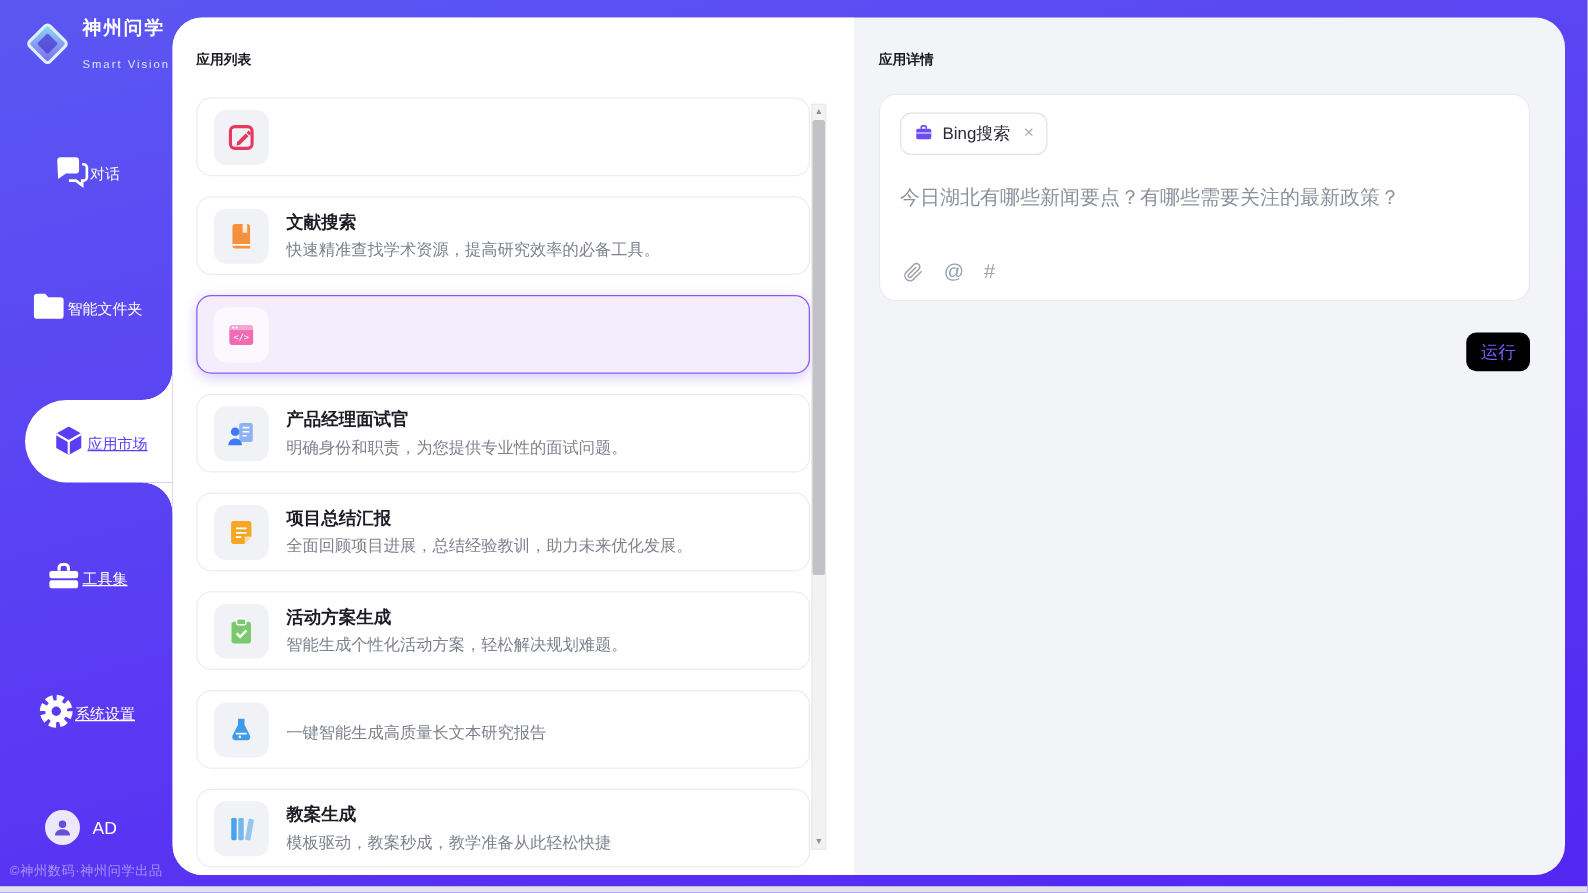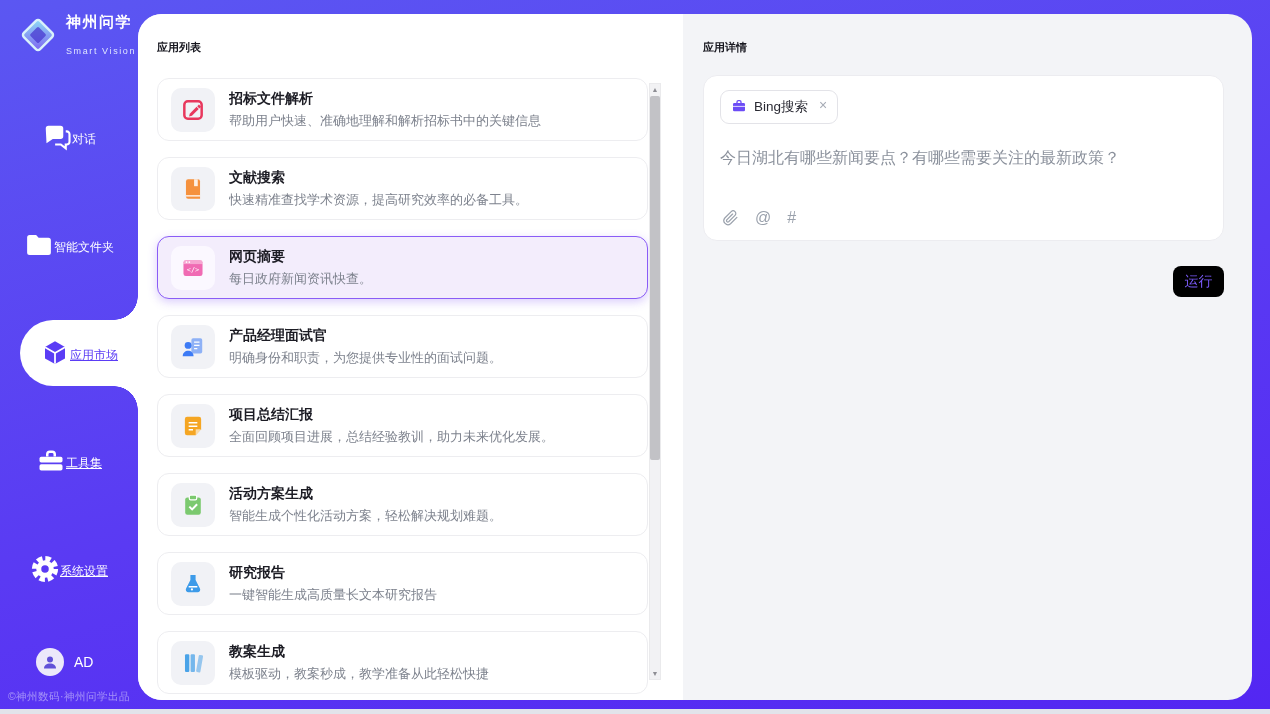--- a/index.html
+++ b/index.html
@@ -162,24 +162,20 @@
     <div class="panel-title">应用列表</div>
     <div class="app-list" id="app-list">
         <div class="app-card">
           <div class="app-ico">
             <svg viewBox="0 0 24 24" xmlns="http://www.w3.org/2000/svg">
               <rect x="4" y="4" width="16" height="16" rx="3.2" fill="none" stroke="#e8385d" stroke-width="2.3"></rect>
               <path d="M9 15.4l6.3-6.3 2 2-6.3 6.3-2.6.6z" fill="#e8385d"></path>
               <path d="M15.9 8.5l1.6-1.6 2 2-1.6 1.6z" fill="#e8385d"></path>
             </svg>
           </div>
-    <div class="app-txt">
-      <div class="app-name">招标文件解析</div>
-      <div class="app-desc">帮助用户快速、准确地理解和解析招标书中的关键信息</div>
-    </div>
         </div>
         <div class="app-card">
           <div class="app-ico">
             <svg viewBox="0 0 24 24" xmlns="http://www.w3.org/2000/svg">
               <path d="M5.5 5a2 2 0 0 1 2-2h9a2 2 0 0 1 2 2v16h-11a2 2 0 0 1-2-2z" fill="#f5913d"></path>
               <rect x="13" y="3" width="3.4" height="6.4" fill="#fff" opacity=".85"></rect>
               <path d="M5.5 18.4h13" stroke="#fff" stroke-width="1.2"></path>
             </svg>
           </div>
     <div class="app-txt">
@@ -190,24 +186,20 @@
         <div class="app-card selected">
           <div class="app-ico">
             <svg viewBox="0 0 24 24" xmlns="http://www.w3.org/2000/svg">
               <rect x="3.2" y="4.6" width="17.6" height="14.8" rx="2.2" fill="#f06bb3"></rect>
               <rect x="3.2" y="4.6" width="17.6" height="3.8" fill="#fff" opacity=".4"></rect>
               <circle cx="6" cy="6.5" r=".8" fill="#fff"></circle>
               <circle cx="8.6" cy="6.5" r=".8" fill="#fff"></circle>
               <text x="12" y="15.8" font-size="6.4" fill="#fff" text-anchor="middle" font-family="monospace">&lt;/&gt;</text>
             </svg>
           </div>
-    <div class="app-txt">
-      <div class="app-name">网页摘要</div>
-      <div class="app-desc">每日政府新闻资讯快查。</div>
-    </div>
         </div>
         <div class="app-card">
           <div class="app-ico">
             <svg viewBox="0 0 24 24" xmlns="http://www.w3.org/2000/svg">
               <rect x="10.5" y="4" width="10" height="14" rx="1.6" fill="#3d7bf5" opacity=".55"></rect>
               <path d="M13 7.5h5M13 10.5h5M13 13.5h3" stroke="#fff" stroke-width="1.2"></path>
               <circle cx="7.5" cy="10.5" r="3.2" fill="#3d7bf5"></circle>
               <path d="M2.5 20.5c0-3.2 2.4-5 5-5s5 1.8 5 5z" fill="#3d7bf5"></path>
             </svg>
           </div>
@@ -244,21 +236,20 @@
         </div>
         <div class="app-card">
           <div class="app-ico">
             <svg viewBox="0 0 24 24" xmlns="http://www.w3.org/2000/svg">
               <path d="M9.6 3.6h4.8v4.6l4 7.9a2.4 2.4 0 0 1-2.1 3.5H7.7a2.4 2.4 0 0 1-2.1-3.5l4-7.9z" fill="#3d9be9"></path>
               <path d="M8 14.6h8" stroke="#fff" stroke-width="1.3"></path>
               <circle cx="11" cy="17" r="1" fill="#fff"></circle>
             </svg>
           </div>
     <div class="app-txt">
-      <div class="app-name">研究报告</div>
       <div class="app-desc">一键智能生成高质量长文本研究报告</div>
     </div>
         </div>
         <div class="app-card">
           <div class="app-ico">
             <svg viewBox="0 0 24 24" xmlns="http://www.w3.org/2000/svg">
               <rect x="4.6" y="4" width="4" height="16.4" rx="1" fill="#4aa3e8"></rect>
               <rect x="9.8" y="4" width="4" height="16.4" rx="1" fill="#4aa3e8" opacity=".75"></rect>
               <rect x="16.2" y="4.6" width="4" height="16" rx="1" transform="rotate(10 18 12)" fill="#4aa3e8" opacity=".55"></rect>
             </svg>

